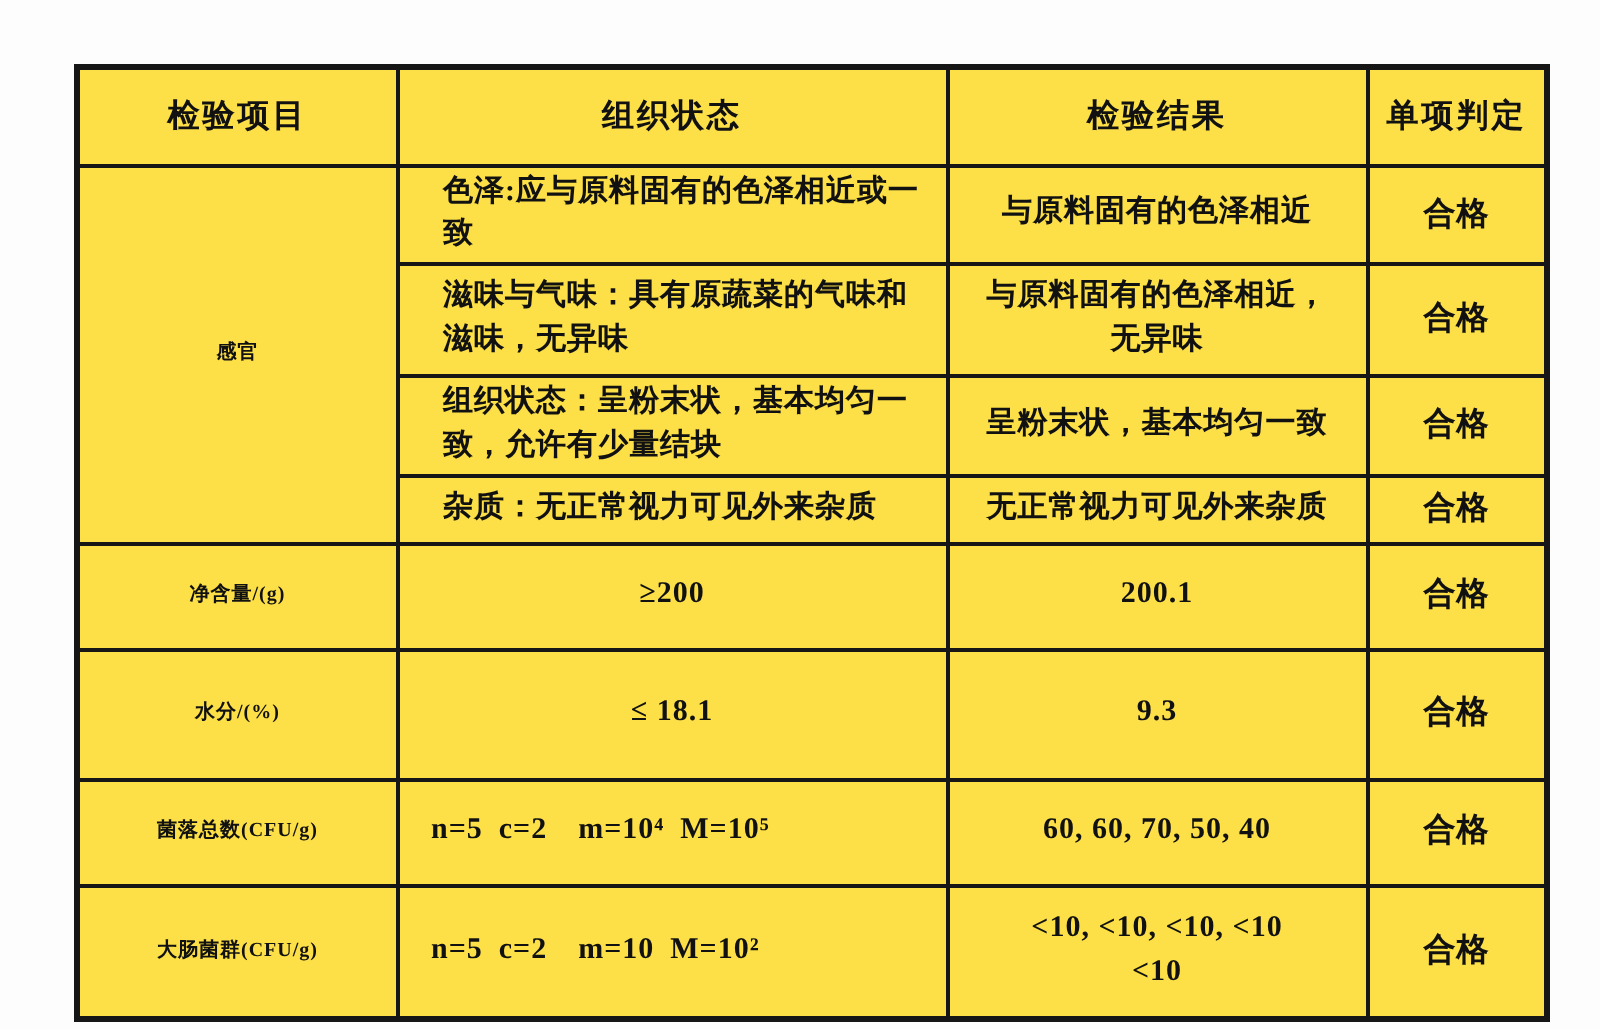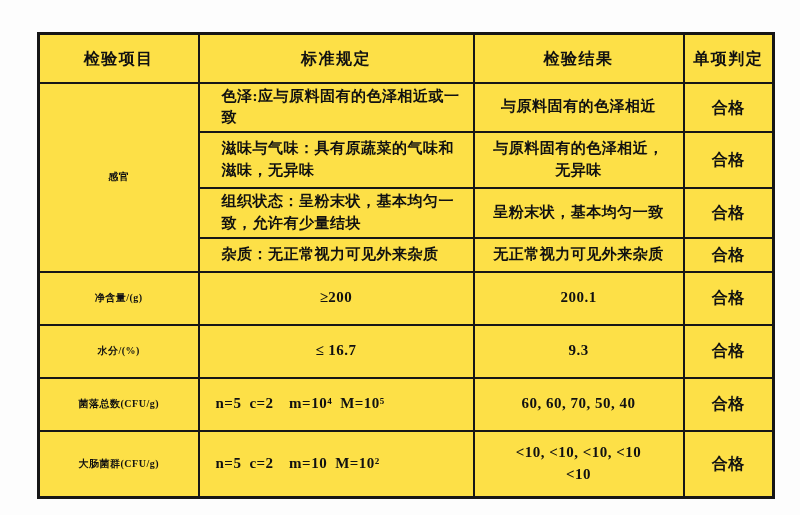--- a/index.html
+++ b/index.html
@@ -77,21 +77,21 @@
   <table class="report">
     <colgroup>
       <col style="width:160px">
       <col style="width:275px">
       <col style="width:210px">
       <col style="width:90px">
     </colgroup>
     <thead>
       <tr style="height:49px">
         <th class="col-header">检验项目</th>
-        <th class="col-header">标准规定</th>
+        <th class="col-header">组织状态</th>
         <th class="col-header">检验结果</th>
         <th class="col-header">单项判定</th>
       </tr>
     </thead>
     <tbody>
       <tr style="height:49px">
         <td class="c-item" rowspan="4">感官</td>
         <td class="c-std-left">色泽:应与原料固有的色泽相近或一致</td>
         <td class="c-result">与原料固有的色泽相近</td>
         <td class="c-judge">合格</td>
@@ -111,23 +111,23 @@
         <td class="c-std-left">杂质：无正常视力可见外来杂质</td>
         <td class="c-result">无正常视力可见外来杂质</td>
         <td class="c-judge">合格</td>
       </tr>
       <tr style="height:53px">
         <td class="c-item">净含量/(g)</td>
         <td>≥200</td>
         <td class="c-result">200.1</td>
         <td class="c-judge">合格</td>
       </tr>
-      <tr style="height:53px">
+      <tr style="height:65px">
         <td class="c-item">水分/(%)</td>
-        <td>≤ 16.7</td>
+        <td>≤ 18.1</td>
         <td class="c-result">9.3</td>
         <td class="c-judge">合格</td>
       </tr>
       <tr style="height:53px">
         <td class="c-item">菌落总数(CFU/g)</td>
         <td class="c-std-micro">n=5 c=2 m=10⁴ M=10⁵</td>
         <td class="c-result">60, 60, 70, 50, 40</td>
         <td class="c-judge">合格</td>
       </tr>
       <tr style="height:67px">

